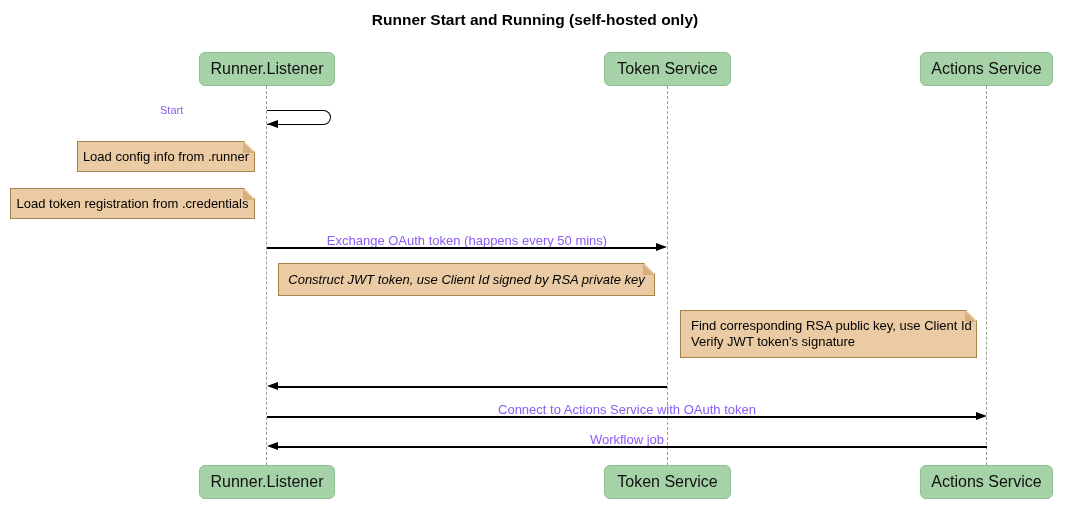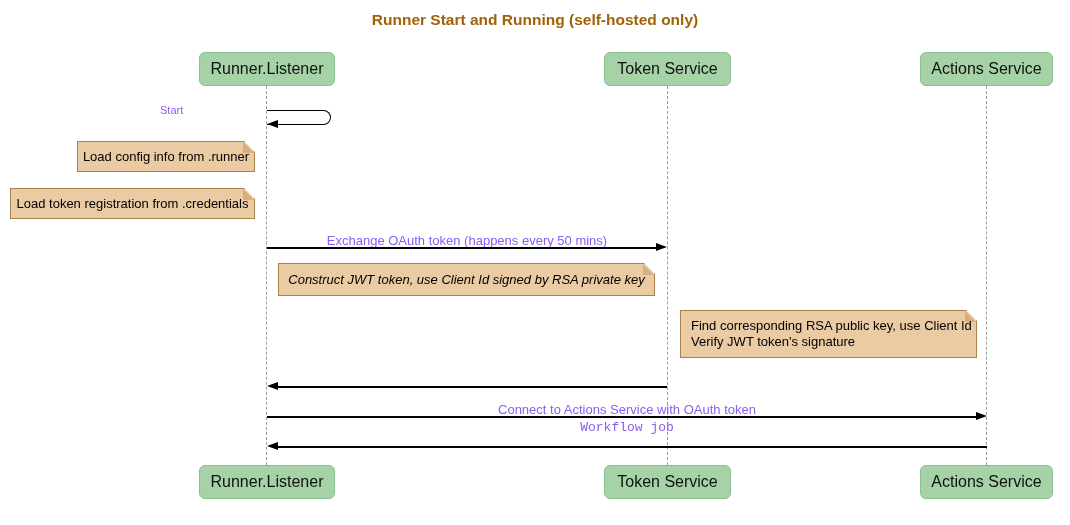--- a/index.html
+++ b/index.html
@@ -8,21 +8,21 @@
     --lifeline:#9B9B9B; --arrow:#000000; --text:#111111; --background:#FFFFFF;
   }
   html,body{margin:0;padding:0;background:var(--background);}
   .diagram{
     position:relative;width:1070px;height:525px;overflow:hidden;
     background:var(--background);
     font-family:"Liberation Sans", sans-serif;color:var(--text);
   }
   .title{
     position:absolute;left:0;right:0;top:11px;text-align:center;
-    font-size:15.5px;font-weight:bold;color:#a16207;
+    font-size:15.5px;font-weight:bold;color:#000000;
   }
   .lifeline{
     position:absolute;top:86px;height:379px;width:0;
     border-left:1px dashed var(--lifeline);
   }
   .actor{
     position:absolute;height:34px;
     background:var(--actor-fill);border:1px solid var(--actor-border);
     border-radius:6px;box-sizing:border-box;
     display:flex;align-items:center;justify-content:center;
@@ -125,21 +125,21 @@
     </span>
   </div>
 
   <div class="msg-line" style="left:277px;top:386px;width:390px;"></div>
   <div class="arrow-left" style="left:267px;top:382px;"></div>
 
   <div class="msg-label" style="left:267px;width:720px;top:402px;">Connect to Actions Service with OAuth token</div>
   <div class="msg-line" style="left:267px;top:416px;width:709px;"></div>
   <div class="arrow-right" style="left:976px;top:412px;"></div>
 
-  <div class="msg-label" style="left:267px;width:720px;top:420px;font-family:Liberation Mono, monospace;">Workflow job</div>
+  <div class="msg-label" style="left:267px;width:720px;top:432px;">Workflow job</div>
   <div class="msg-line" style="left:277px;top:446px;width:710px;"></div>
   <div class="arrow-left" style="left:267px;top:442px;"></div>
 
   <div class="actor" style="left:199px;top:465px;width:136px;">
     <span>Runner.Listener</span>
   </div>
   <div class="actor" style="left:604px;top:465px;width:127px;">
     <span>Token Service</span>
   </div>
   <div class="actor" style="left:920px;top:465px;width:133px;">

